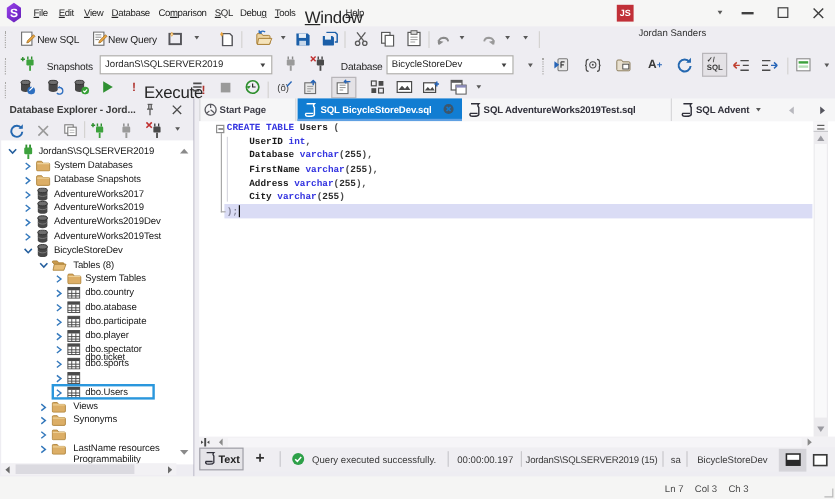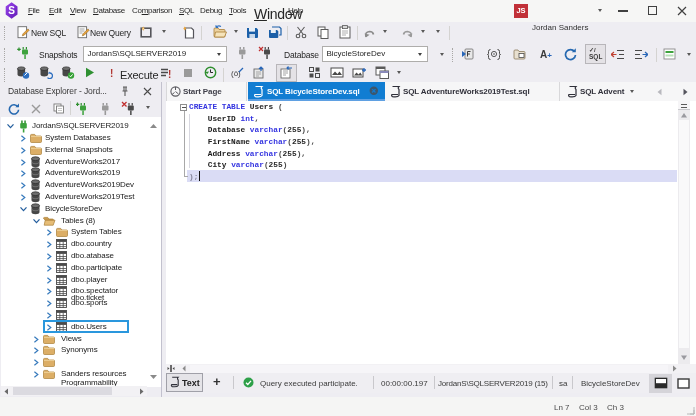--- a/index.html
+++ b/index.html
@@ -204,21 +204,21 @@
 <svg class="abs" style="left:61px;top:66px" width="14" height="13">
     <path d="M1.5 2.6 v6 c0 1.2 1.6 2 3.8 2 s3.8-0.8 3.8-2 V2.6" fill="#474747"></path>
     <ellipse cx="5.3" cy="2.7" rx="3.8" ry="1.8" fill="#6e6e6e" stroke="#303030" stroke-width="0.8"></ellipse>
     <circle cx="10" cy="9.5" r="3.2" fill="#35a035"></circle>
     <path d="M8.4 9.6 l1.2 1.2 2-2.4" fill="none" stroke="#fff" stroke-width="1"></path>
   </svg>
 <svg class="abs" style="left:85px;top:67px" width="10" height="11">
     <path d="M1 0.8 L9 5.5 L1 10.2 Z" fill="#2f9032"></path>
   </svg>
 <div class="abs" style="left:110px;top:68px;color:#b03530;font-weight:bold;font-size:10px">!</div>
-<div class="abs" style="left:120px;top:69px;font-size:11px;letter-spacing:-0.2px;color:#262626">Execute</div>
+<div class="abs" style="left:120px;top:69px;font-size:14px;letter-spacing:-0.2px;color:#262626">Execute</div>
 <svg class="abs" style="left:160px;top:68px" width="12" height="11">
     <path d="M1 1.5 h7 M1 4.5 h7 M1 7.5 h5" stroke="#4a4a4a" stroke-width="1.3"></path>
     <text x="8" y="10" font-size="10" font-weight="bold" fill="#b03530">!</text>
   </svg>
 <div class="abs" style="left:184px;top:69px;width:8px;height:8px;background:#9a9a9a"></div>
 <svg class="abs" style="left:204px;top:66px" width="13" height="13">
     <circle cx="6.5" cy="6.5" r="5.2" fill="none" stroke="#2e8f2e" stroke-width="1.4"></circle>
     <path d="M6.5 3.5 v3 h2.5" fill="none" stroke="#2a2a2a" stroke-width="1"></path>
     <path d="M1 6 l2.4 2 1.6-2.6" fill="#2e8f2e" stroke="none"></path>
   </svg>
@@ -255,21 +255,21 @@
   </svg>
 <svg class="abs" style="left:375px;top:66px" width="14" height="13">
     <rect x="1" y="1" width="9" height="8" fill="#fff" stroke="#5a5a5a" stroke-width="1"></rect>
     <rect x="1" y="1" width="9" height="2" fill="#5a5a5a"></rect>
     <rect x="5" y="5" width="8.5" height="7.5" fill="#fff" stroke="#5a5a5a" stroke-width="1"></rect>
     <rect x="5" y="5" width="8.5" height="2" fill="#8a8aba"></rect>
   </svg>
 <div class="abs car2" style="left:397px;top:71px"></div>
 
 <div class="abs" style="left:0;top:82px;width:162px;height:315px;background:#eeedf2;border-right:1px solid #c2c1ce"></div>
-<div class="abs" style="left:8px;top:86px;font-size:8.5px;font-weight:normal;letter-spacing:-0.1px;color:#3a3a3a">Database Explorer - Jord...</div>
+<div class="abs" style="left:8px;top:86px;font-size:8.5px;font-weight:bold;letter-spacing:-0.1px;color:#3a3a3a">Database Explorer - Jord...</div>
 <svg class="abs" style="left:120px;top:86px" width="10" height="11">
     <path d="M3 1 h4 M4 1 v4 M6 1 v4 M2.5 5 h5 M5 5 v5" stroke="#5a5a5a" stroke-width="1.1"></path>
   </svg>
 <svg class="abs" style="left:143px;top:87px" width="9" height="9">
     <path d="M1 1 L8 8 M8 1 L1 8" stroke="#4a4a4a" stroke-width="1.1"></path>
   </svg>
 
 <svg class="abs" style="left:7px;top:102px" width="13" height="13">
     <path d="M10.8 4.8 A4.6 4.6 0 1 0 11.6 7.8" fill="none" stroke="#2568b0" stroke-width="1.6"></path>
     <path d="M12 1.6 v3.6 h-3.6 Z" fill="#2568b0"></path>
@@ -314,21 +314,21 @@
     <rect x="4.8" y="8.5" width="1.6" height="4" fill="#3da23d"></rect>
   </svg>
 <div class="treerow" style="left:45px;top:131.9px">System Databases</div>
 <svg class="abs" style="left:19px;top:133.9px" width="8" height="9">
     <path d="M2.4 1.8 L5.8 4.5 L2.4 7.2" fill="none" stroke="#3579bc" stroke-width="1.2"></path>
   </svg>
 <svg class="abs" style="left:30px;top:132.9px" width="12" height="10">
     <path d="M0.5 2.4 q0-1 1-1 h3.2 l1.2 1.6 h4.6 q1 0 1 1 v4.5 q0 1-1 1 h-9 q-1 0-1-1 Z" fill="#dcae66" stroke="#a97e35" stroke-width="0.7"></path>
     <path d="M1 3.4 h10" stroke="#eccf96" stroke-width="1"></path>
   </svg>
-<div class="treerow" style="left:45px;top:143.7px">External Snapshots</div>
+<div class="treerow" style="left:45px;top:143.7px">Database Snapshots</div>
 <svg class="abs" style="left:19px;top:145.7px" width="8" height="9">
     <path d="M2.4 1.8 L5.8 4.5 L2.4 7.2" fill="none" stroke="#3579bc" stroke-width="1.2"></path>
   </svg>
 <svg class="abs" style="left:30px;top:144.7px" width="12" height="10">
     <path d="M0.5 2.4 q0-1 1-1 h3.2 l1.2 1.6 h4.6 q1 0 1 1 v4.5 q0 1-1 1 h-9 q-1 0-1-1 Z" fill="#dcae66" stroke="#a97e35" stroke-width="0.7"></path>
     <path d="M1 3.4 h10" stroke="#eccf96" stroke-width="1"></path>
   </svg>
 <div class="treerow" style="left:45px;top:155.5px">AdventureWorks2017</div>
 <svg class="abs" style="left:19px;top:157.5px" width="8" height="9">
     <path d="M2.4 1.8 L5.8 4.5 L2.4 7.2" fill="none" stroke="#3579bc" stroke-width="1.2"></path>
@@ -479,21 +479,21 @@
     <path d="M1 3.4 h10" stroke="#eccf96" stroke-width="1"></path>
   </svg>
 <div class="treerow" style="left:61px;top:377px">Programmability</div>
 <svg class="abs" style="left:32px;top:358.1px" width="8" height="9">
     <path d="M2.4 1.8 L5.8 4.5 L2.4 7.2" fill="none" stroke="#3579bc" stroke-width="1.2"></path>
   </svg>
 <svg class="abs" style="left:43px;top:357.1px" width="12" height="10">
     <path d="M0.5 2.4 q0-1 1-1 h3.2 l1.2 1.6 h4.6 q1 0 1 1 v4.5 q0 1-1 1 h-9 q-1 0-1-1 Z" fill="#dcae66" stroke="#a97e35" stroke-width="0.7"></path>
     <path d="M1 3.4 h10" stroke="#eccf96" stroke-width="1"></path>
   </svg>
-<div class="treerow" style="left:61px;top:367.9px">Sanders resources</div>
+<div class="treerow" style="left:61px;top:367.9px">LastName resources</div>
 <svg class="abs" style="left:32px;top:369.9px" width="8" height="9">
     <path d="M2.4 1.8 L5.8 4.5 L2.4 7.2" fill="none" stroke="#3579bc" stroke-width="1.2"></path>
   </svg>
 <svg class="abs" style="left:43px;top:368.9px" width="12" height="10">
     <path d="M0.5 2.4 q0-1 1-1 h3.2 l1.2 1.6 h4.6 q1 0 1 1 v4.5 q0 1-1 1 h-9 q-1 0-1-1 Z" fill="#dcae66" stroke="#a97e35" stroke-width="0.7"></path>
     <path d="M1 3.4 h10" stroke="#eccf96" stroke-width="1"></path>
   </svg>
 
 <div class="abs" style="left:42.5px;top:320.3px;width:86px;height:13px;border:2px solid #2a97dd"></div>
 
@@ -596,21 +596,21 @@
 <svg class="abs" style="left:170px;top:376px" width="10" height="12">
     <path d="M2.2 1.2 h6 q-1.4 1.4 0 2.8 v5.5 q-1 1.8-6 1.1 q-1.4-0.9-0.5-2 h5.5" fill="none" stroke="#30303a" stroke-width="1.1"></path>
   </svg>
 <div class="abs" style="left:182px;top:378px;font-weight:bold;font-size:9px;color:#222">Text</div>
 <div class="abs" style="left:213px;top:374px;font-size:13px;color:#333;font-weight:bold">+</div>
 <div class="ssep" style="left:233px"></div>
 <svg class="abs" style="left:243px;top:377px" width="11" height="11">
     <circle cx="5.5" cy="5.5" r="5" fill="#2da048"></circle>
     <path d="M3 5.7 l1.8 1.8 3.2-3.6" fill="none" stroke="#fff" stroke-width="1.3"></path>
   </svg>
-<div class="stxt" style="left:260px">Query executed participate.</div>
+<div class="stxt" style="left:260px">Query executed successfully.</div>
 <div class="ssep" style="left:373px"></div>
 <div class="stxt" style="left:381px">00:00:00.197</div>
 <div class="ssep" style="left:434px"></div>
 <div class="stxt" style="left:438px;letter-spacing:-0.2px">JordanS\SQLSERVER2019 (15)</div>
 <div class="ssep" style="left:552px"></div>
 <div class="stxt" style="left:559px">sa</div>
 <div class="ssep" style="left:572px"></div>
 <div class="stxt" style="left:581px">BicycleStoreDev</div>
 <div class="abs" style="left:649px;top:374px;width:23px;height:19px;background:#d5d4d9"></div>
 <svg class="abs" style="left:654px;top:377px" width="14" height="12">

